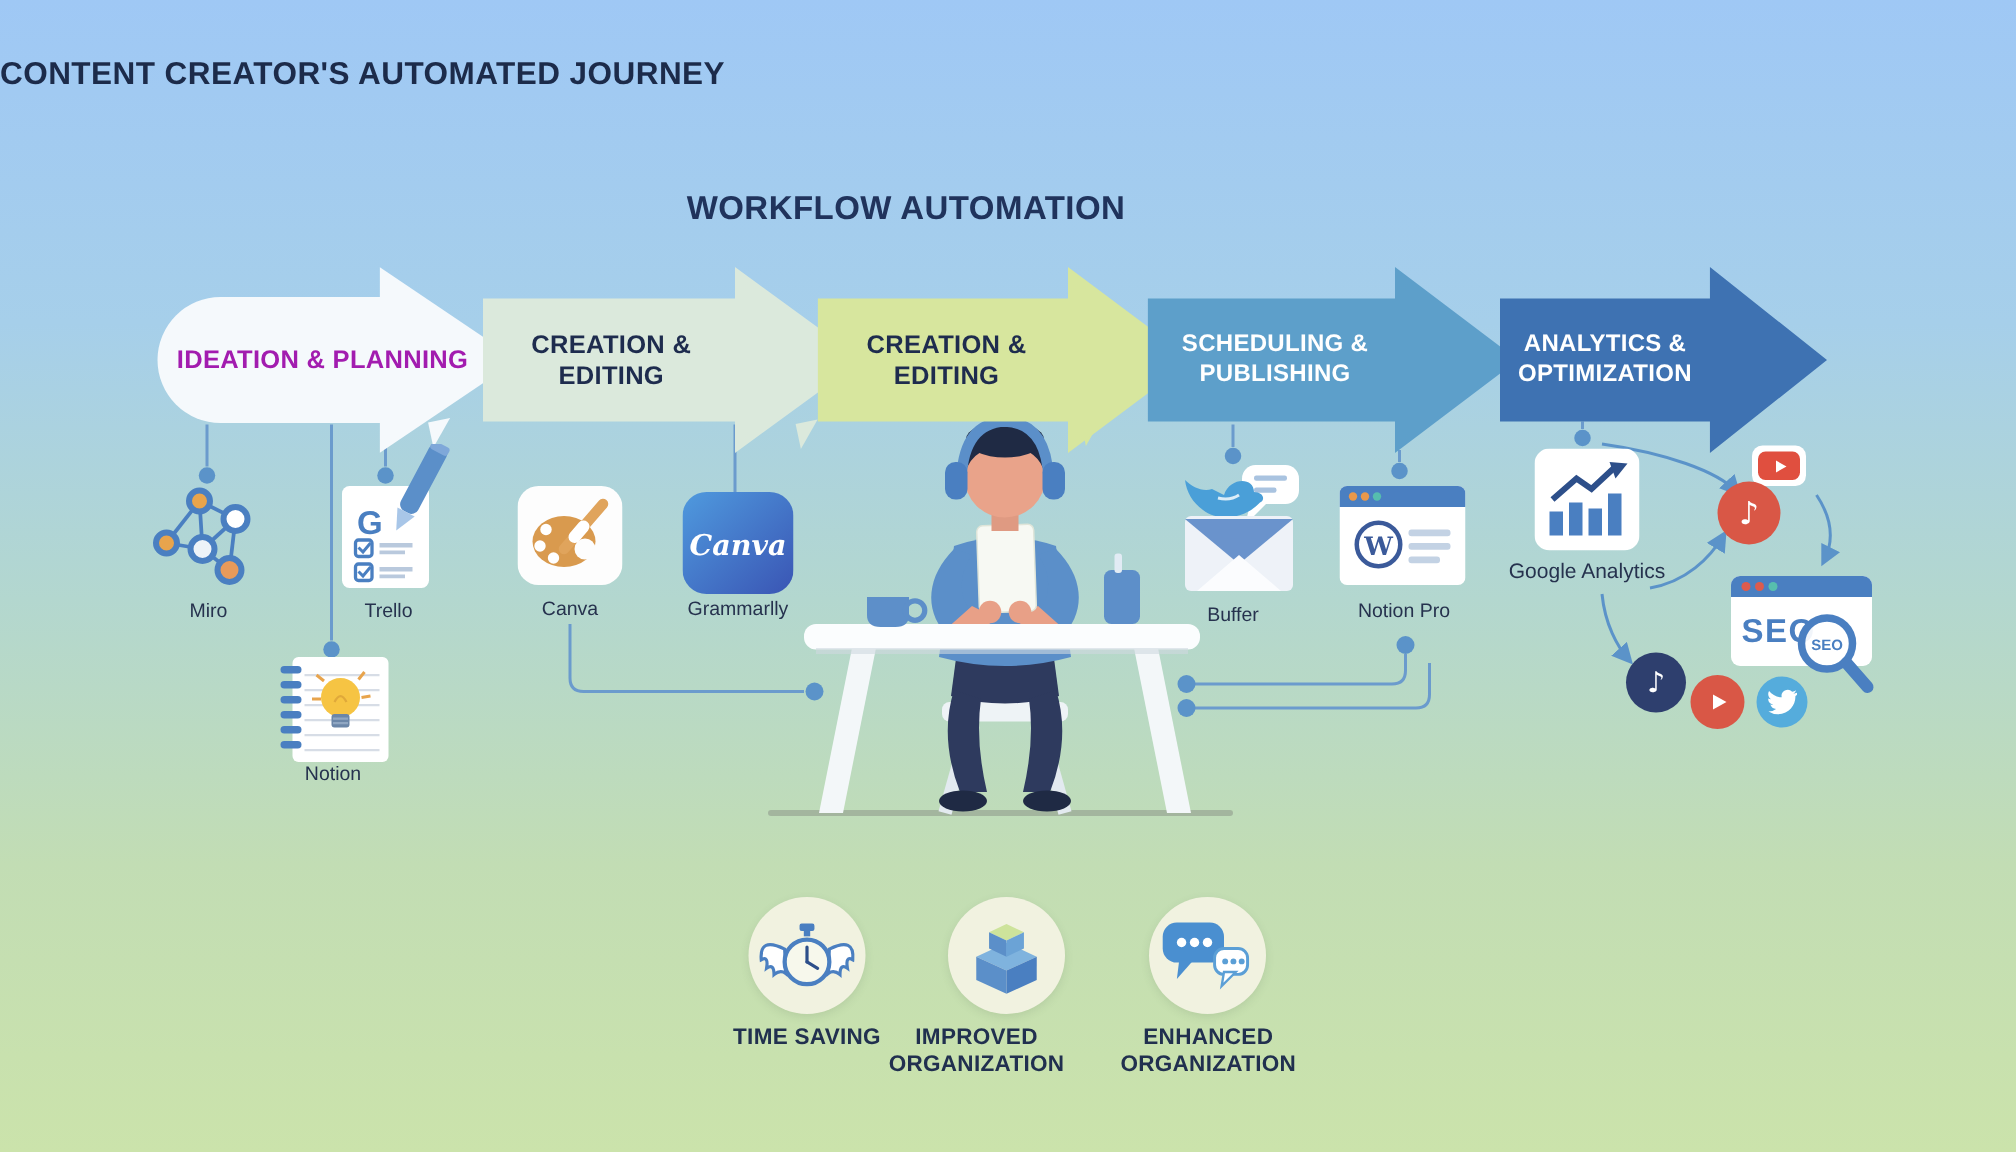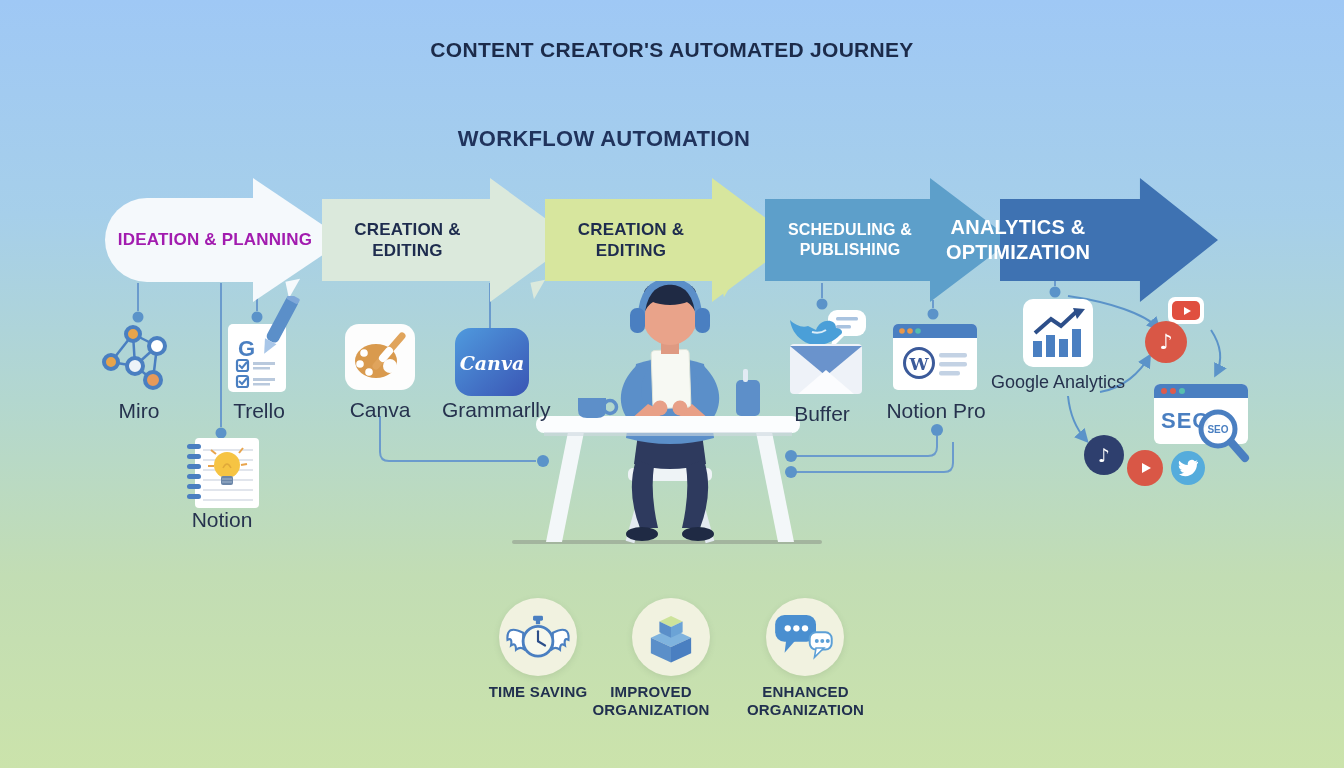--- a/index.html
+++ b/index.html
@@ -3,21 +3,21 @@
 <meta charset="utf-8">
 <style>
   html,body{margin:0;padding:0;}
   body{
     width:1344px;height:768px;overflow:hidden;position:relative;
     font-family:"Liberation Sans",sans-serif;
     background:linear-gradient(180deg,#9fc8f5 0%,#a6cfea 28%,#b3d7cf 52%,#c2ddb4 75%,#cbe3ab 100%);
   }
   .abs{position:absolute;}
   
-  .title{left:0;top:38px;width:1344px;text-align:center;font-size:21px;font-weight:800;
+  .title{left:0;top:38px;width:1344px;text-align:left;font-size:21px;font-weight:800;
          color:#1c2b4a;letter-spacing:.3px;z-index:6;}
   .subtitle{left:0;top:126px;width:1208px;text-align:center;font-size:22px;font-weight:800;
          color:#20335c;letter-spacing:.3px;z-index:6;}
   
   .stage-body1{left:105px;top:198px;width:150px;height:84px;border-radius:42px 0 0 42px;z-index:3;}
   .stage-head1{left:253px;top:178px;width:92px;height:124px;
       clip-path:polygon(0 0,100% 50%,0 100%);z-index:3;}
   .stage2{left:322px;top:178px;width:253px;height:124px;z-index:3;
       clip-path:polygon(0 17%,66.4% 17%,66.4% 0,100% 50%,66.4% 100%,66.4% 83%,0 83%);}
   .stage3{left:545px;top:178px;width:250px;height:124px;z-index:3;
@@ -25,30 +25,30 @@
   .stage4{left:765px;top:178px;width:247px;height:124px;z-index:3;
       clip-path:polygon(0 17%,66.8% 17%,66.8% 0,100% 50%,66.8% 100%,66.8% 83%,0 83%);}
   .stage5{left:1000px;top:178px;width:218px;height:124px;z-index:3;
       clip-path:polygon(0 17%,64.2% 17%,64.2% 0,100% 50%,64.2% 100%,64.2% 83%,0 83%);}
   .stage-label{z-index:4;display:flex;align-items:center;justify-content:center;text-align:center;
       font-weight:800;font-size:17px;letter-spacing:.2px;line-height:1.25;}
   .sl1{left:110px;top:198px;width:210px;height:84px;}
   .sl2{left:325px;top:198px;width:165px;height:84px;}
   .sl3{left:550px;top:198px;width:162px;height:84px;}
   .sl4{left:782px;top:198px;width:136px;height:84px;font-size:16px;text-align:center;}
-  .sl5{left:956px;top:198px;width:124px;height:84px;font-size:20px;}
+  .sl5{left:1008px;top:198px;width:124px;height:84px;font-size:16px;}
   .tail{width:0;height:0;border-style:solid;border-width:17px 15px 0 0;z-index:2;}
   .t1{left:287px;top:280px;border-top-color:#f5f9fc;border-right-color:transparent;transform:rotate(-12deg);}
   .t2{left:532px;top:281px;border-top-color:#dbe9dc;border-right-color:transparent;transform:rotate(-12deg);}
   .t3{left:722px;top:279px;border-top-color:#d7e69e;border-right-color:transparent;transform:rotate(-12deg);}
   
   #connectors{left:0;top:0;z-index:1;}
   
   .icon{z-index:2;}
-  .tool-label{z-index:5;text-align:center;font-size:21px;color:#26324e;}
+  .tool-label{z-index:5;text-align:center;font-size:13px;color:#26324e;}
   .badge{border-radius:50%;display:flex;align-items:center;justify-content:center;z-index:2;}
   .note{color:#fff;font-size:21px;font-weight:700;font-family:"DejaVu Sans",sans-serif;}
   .play-tri{width:0;height:0;border-style:solid;border-width:6px 0 6px 11px;
      border-color:transparent transparent transparent #fff;margin-left:3px;}
   .ytapp{left:1168px;top:297px;width:36px;height:27px;background:#fff;border-radius:7px;z-index:2;
      display:flex;align-items:center;justify-content:center;}
   .ytapp-inner{width:28px;height:19px;background:#e04f3f;border-radius:5px;
      display:flex;align-items:center;justify-content:center;}
   .ytapp-inner .play-tri{border-width:4px 0 4px 7px;margin-left:2px;}
   
@@ -240,21 +240,21 @@
 
 <svg class="abs icon" style="left:1023px;top:299px" width="70" height="68" viewBox="0 0 70 68">
   <rect x="0" y="0" width="70" height="68" rx="10" fill="#ffffff"></rect>
   <rect x="10" y="42" width="9" height="16" fill="#4a7fc1"></rect>
   <rect x="23" y="36" width="9" height="22" fill="#4a7fc1"></rect>
   <rect x="36" y="40" width="9" height="18" fill="#4a7fc1"></rect>
   <rect x="49" y="30" width="9" height="28" fill="#4a7fc1"></rect>
   <polyline points="12,34 28,20 38,27 53,13" stroke="#2d4f8a" stroke-width="4" fill="none"></polyline>
   <polygon points="50,9 62,10 54,20" fill="#2d4f8a"></polygon>
 </svg>
-<div class="abs tool-label" style="left:983px;top:372px;width:150px;font-size:18px">Google Analytics</div>
+<div class="abs tool-label" style="left:983px;top:372px;width:150px;font-size:14px">Google Analytics</div>
 
 <div class="abs ytapp">
   <div class="ytapp-inner">
       <div class="play-tri"></div>
     </div>
 </div>
 <div class="abs badge" style="left:1145px;top:321px;width:42px;height:42px;background:#d95746">
     <span class="note">♪</span>
   </div>
 <div class="abs badge" style="left:1084px;top:435px;width:40px;height:40px;background:#2e3f6e">

